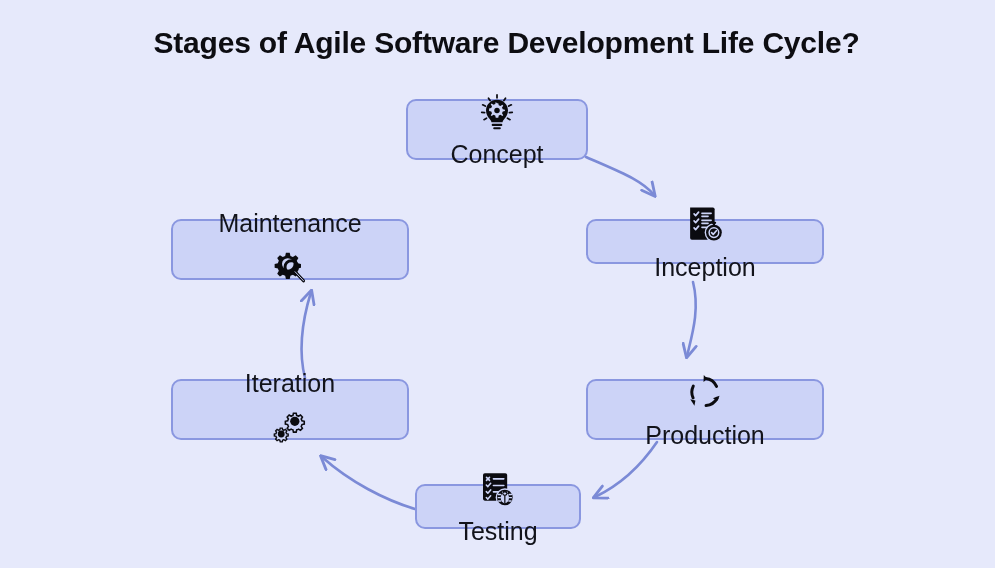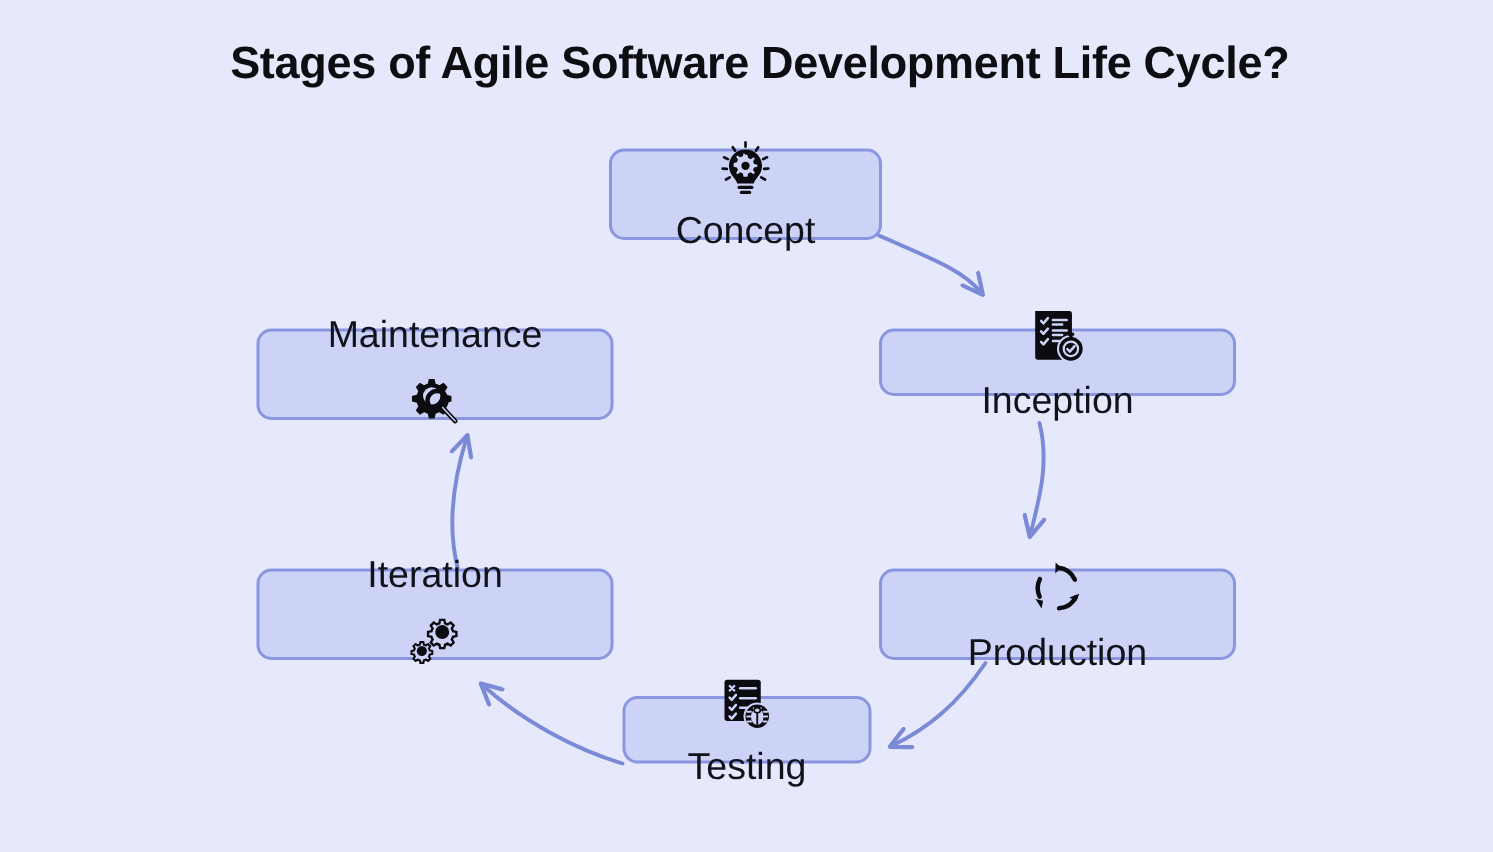--- a/index.html
+++ b/index.html
@@ -69,21 +69,21 @@
     display: inline-flex;
     align-items: center;
     justify-content: center;
     flex: 0 0 auto;
   }
 
   
   #node-concept     { left: 406px; top: 99px;  width: 182px; height: 61px; }
   #node-inception   { left: 586px; top: 219px; width: 238px; height: 45px; }
   #node-iteration   { left: 586px; top: 379px; width: 238px; height: 61px; }
-  #node-testing     { left: 415px; top: 464px; width: 166px; height: 45px; }
+  #node-testing     { left: 415px; top: 484px; width: 166px; height: 45px; }
   #node-production  { left: 171px; top: 379px; width: 238px; height: 61px; }
   #node-maintenance { left: 171px; top: 219px; width: 238px; height: 61px; }
 
   
   #node-production .ico, #node-maintenance .ico { order: 2; }
   #node-production .label, #node-maintenance .label { order: 1; }
 </style>
 </head>
 <body>
 

